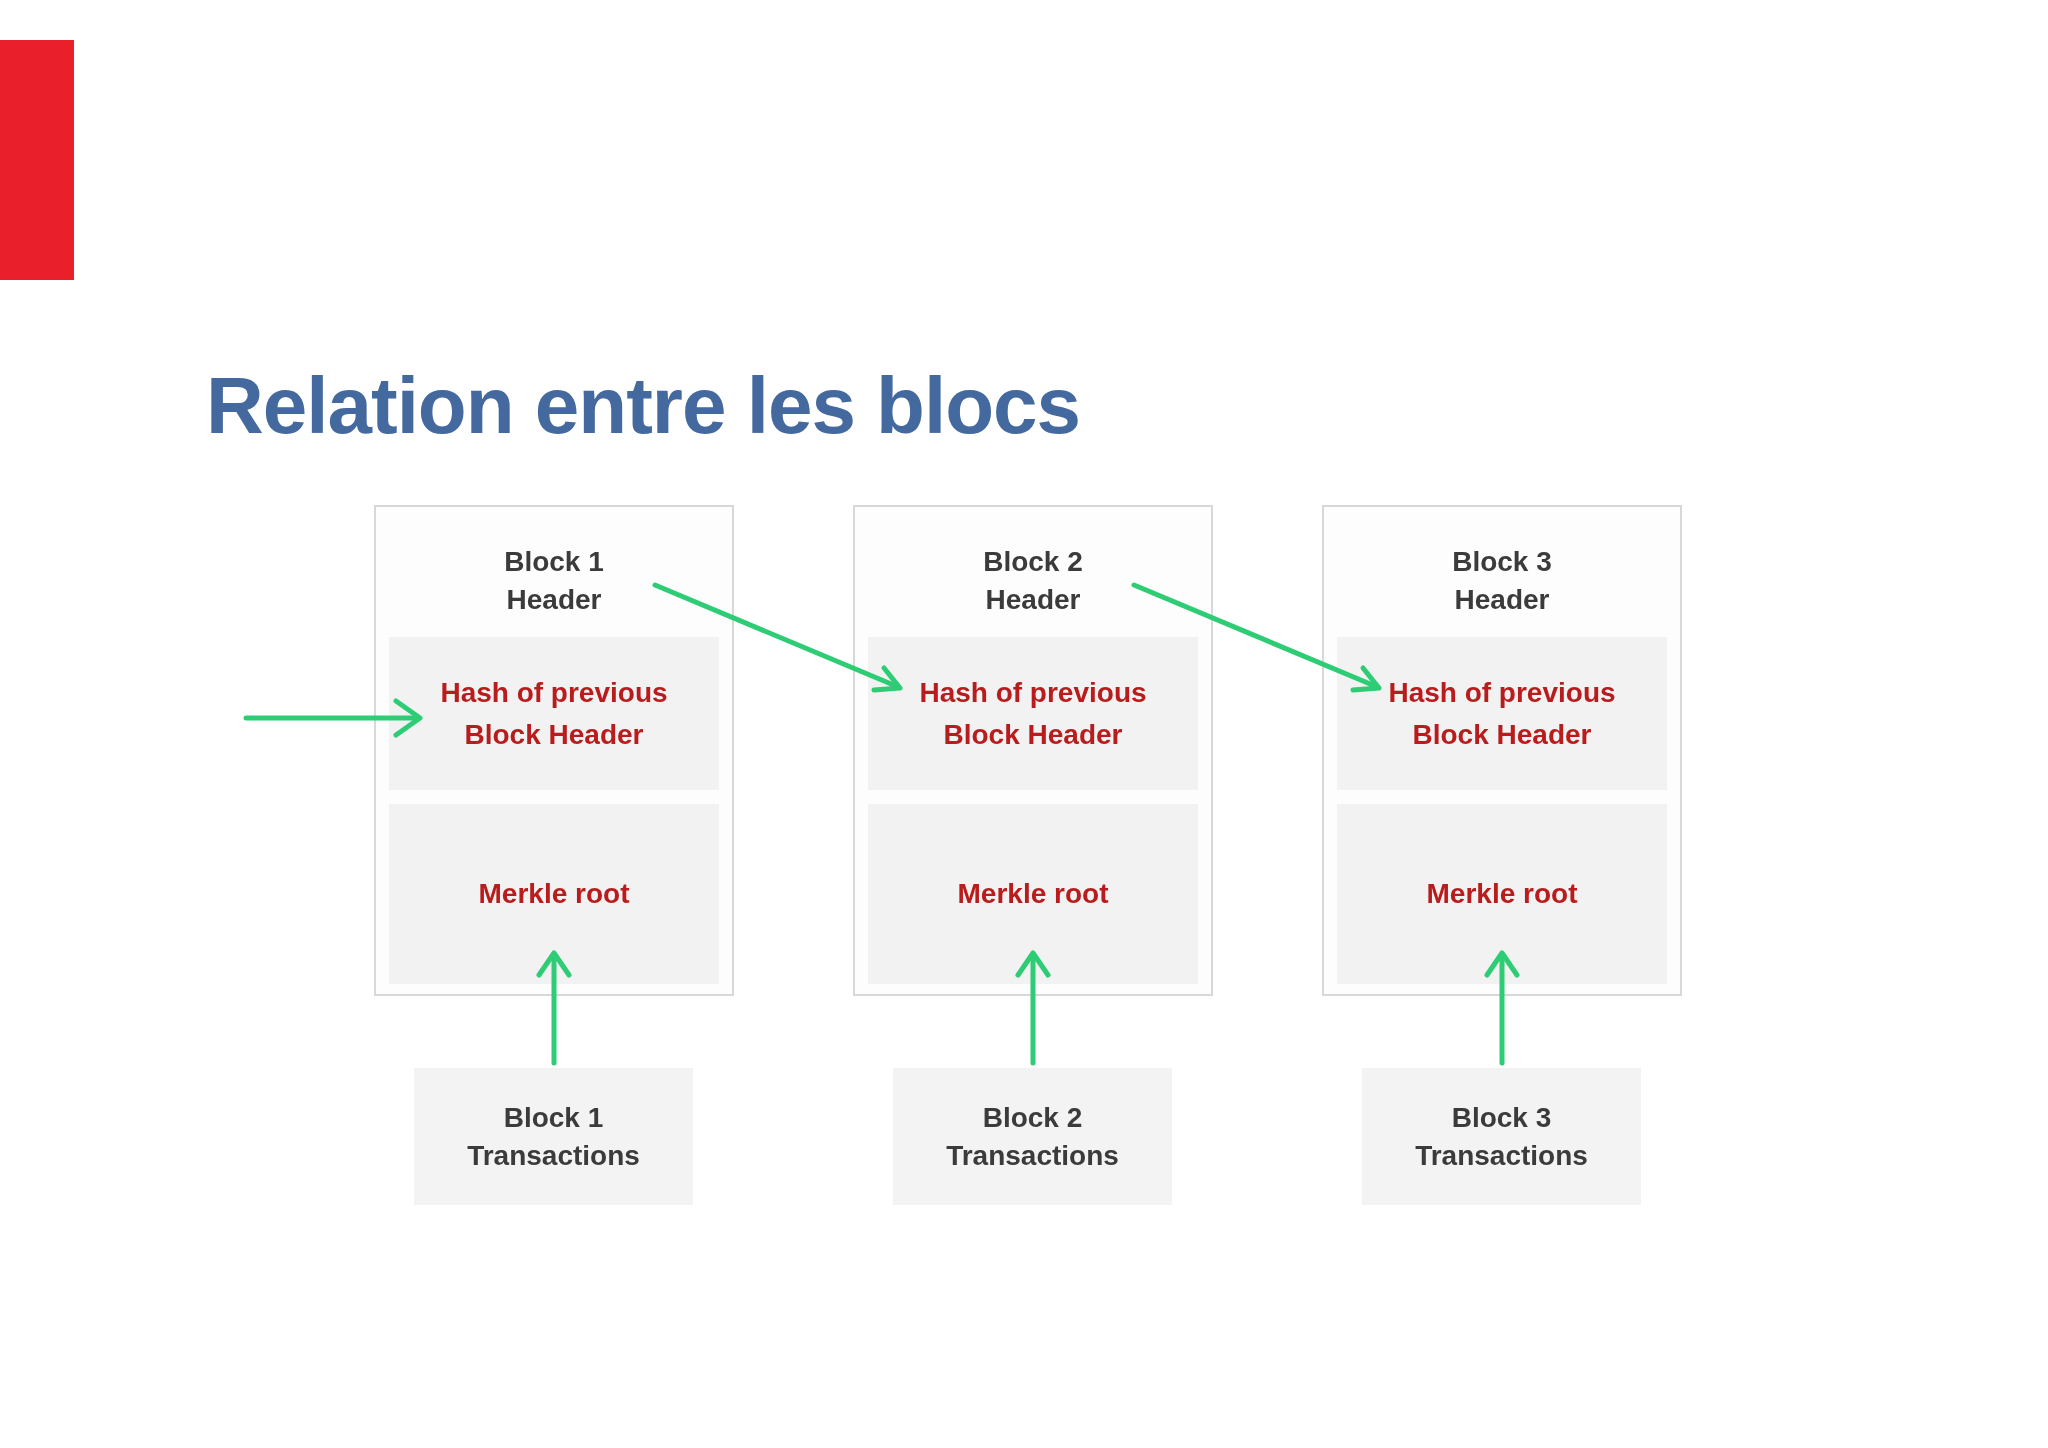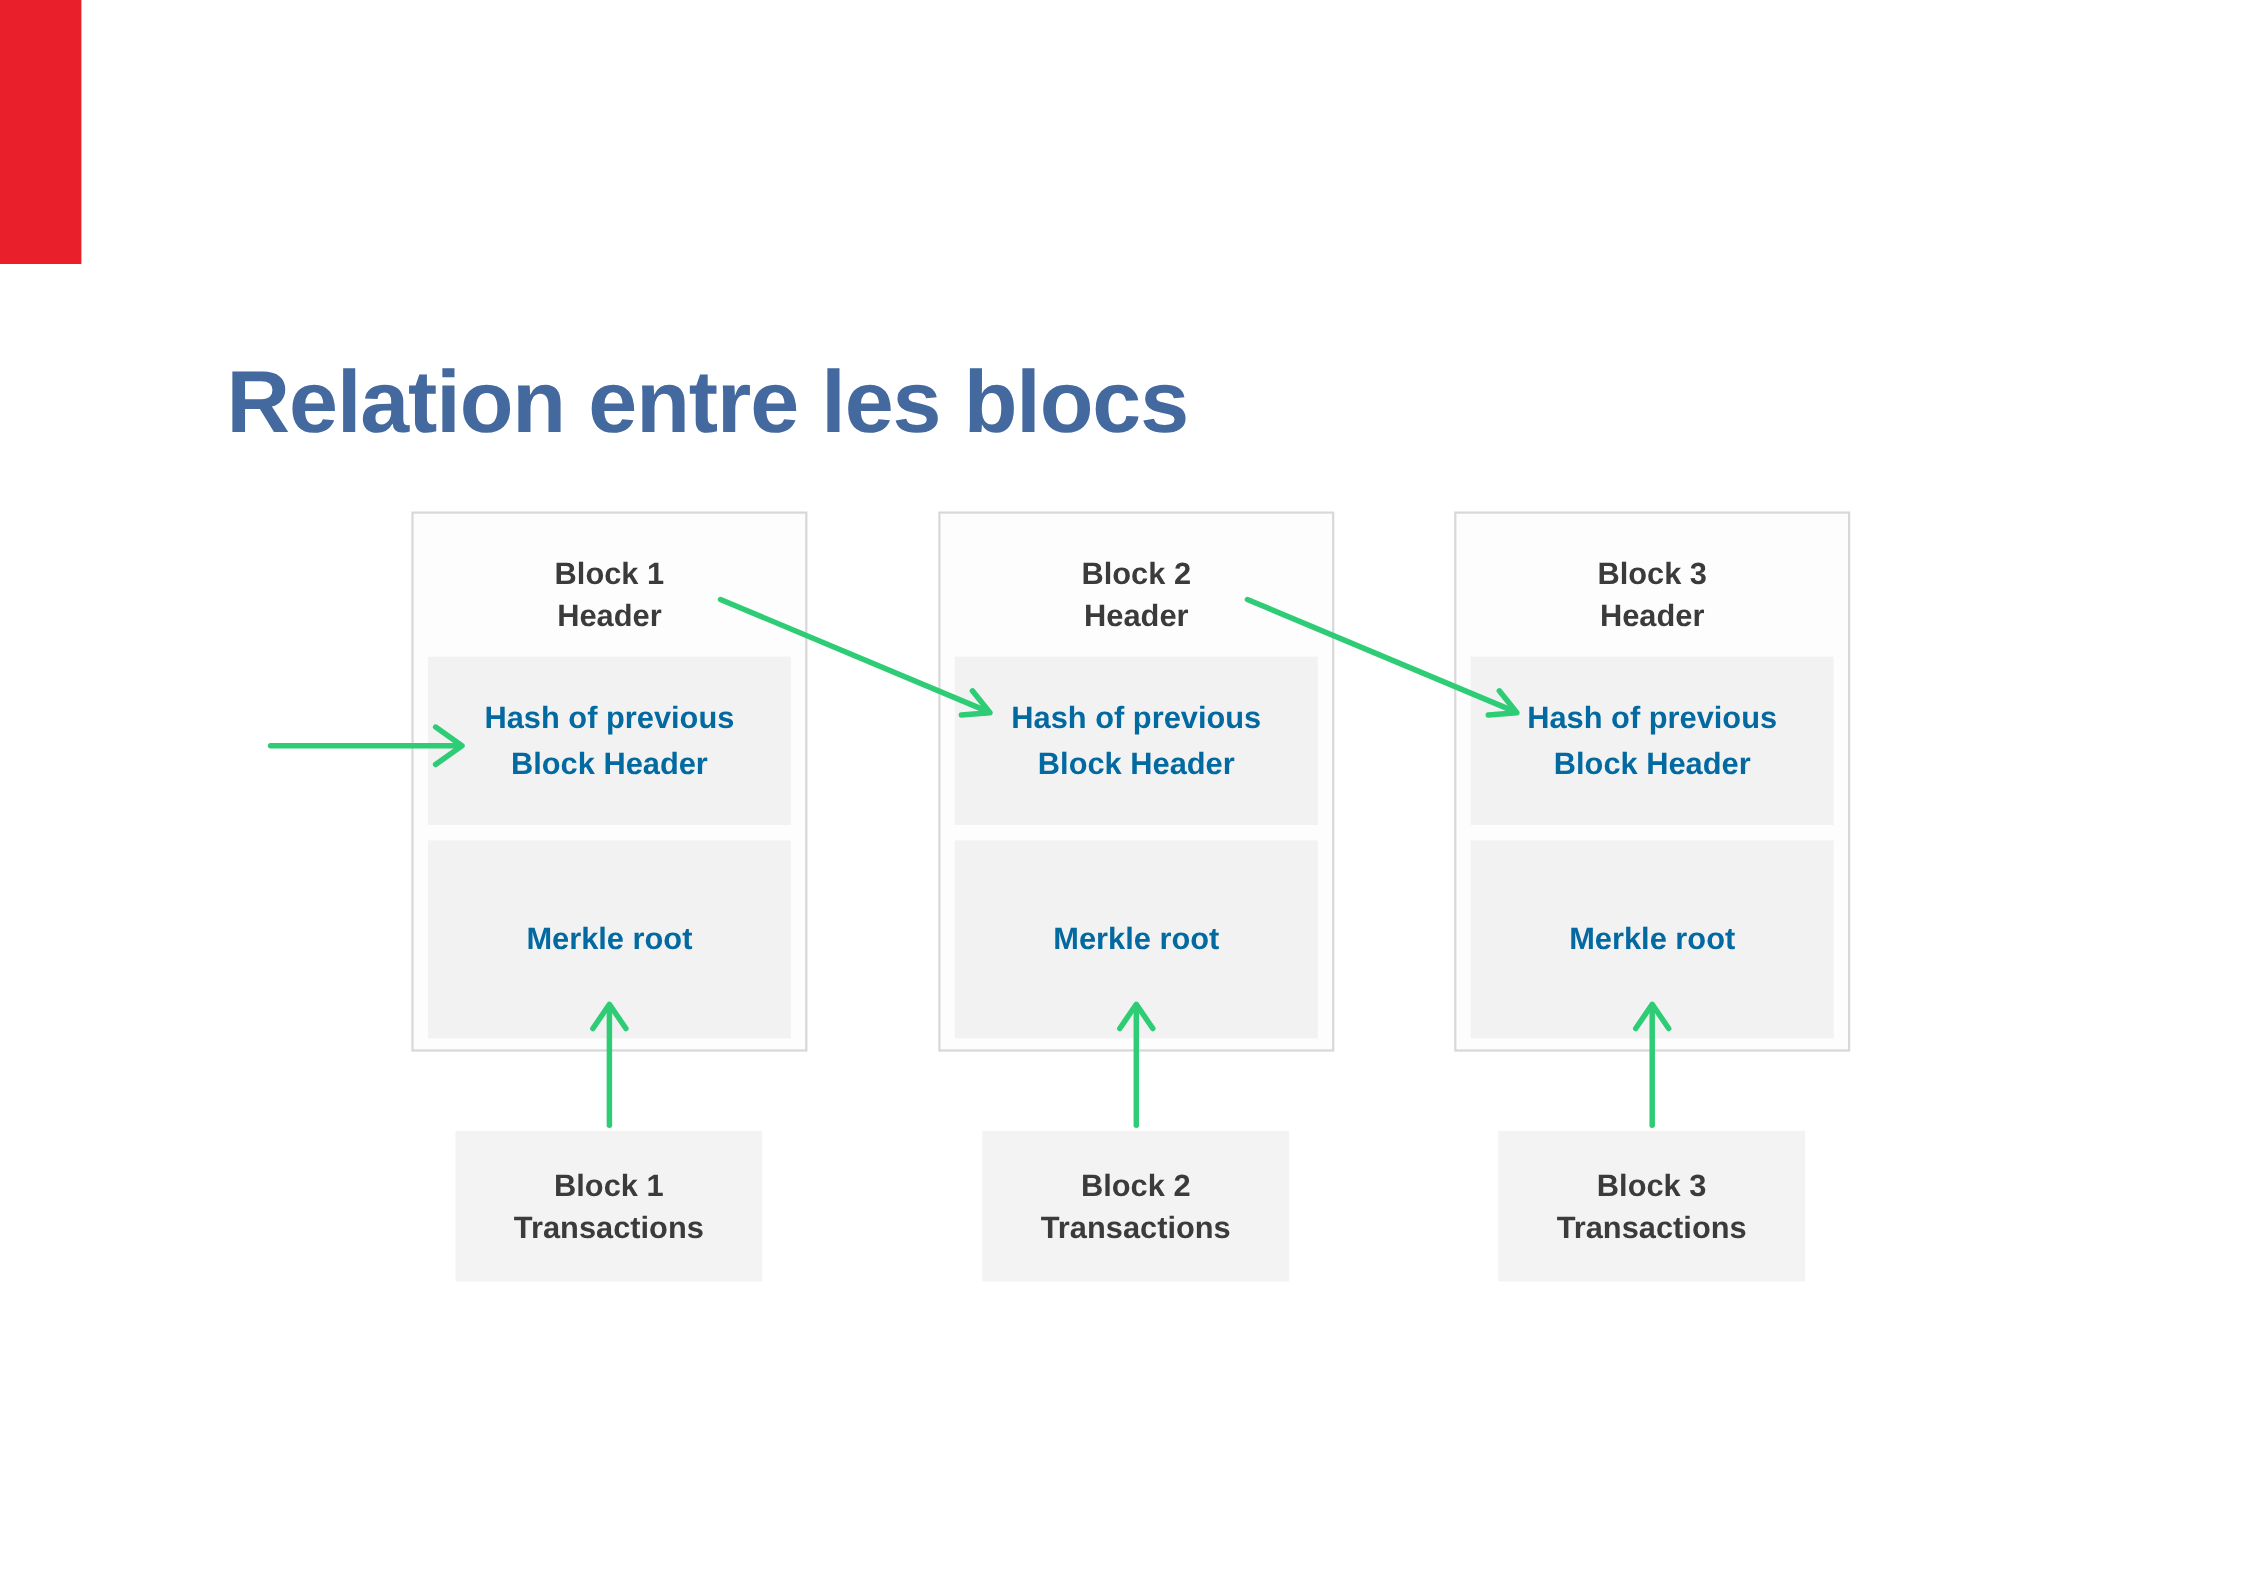--- a/index.html
+++ b/index.html
@@ -1,20 +1,20 @@
 <!DOCTYPE html>
 <html><head>
 <meta charset="utf-8">
 <style>
   html,body{margin:0;padding:0;}
   body{
     width:2048px;height:1448px;position:relative;background:#ffffff;
     font-family:"Liberation Sans",sans-serif;overflow:hidden;
   }
-  .slide{position:absolute;inset:0;background:#ffffff;overflow:hidden;}
+  .slide{position:absolute;inset:0;background:#ffffff;overflow:hidden;margin-top:40px;}
 
   .corner{position:absolute;left:0;top:0;width:74px;height:240px;background:#e9202c;}
 
   .title{
     position:absolute;left:206px;top:266px;
     font-size:80px;font-weight:bold;color:#44699e;
     letter-spacing:-1px;white-space:nowrap;
   }
 
   .block{
@@ -24,21 +24,21 @@
   .b1{left:374px}.b2{left:853px}.b3{left:1322px}
 
   .bhead{
     position:absolute;top:36px;left:0;right:0;text-align:center;
     font-size:28px;font-weight:bold;color:#3b3b3b;line-height:38px;
   }
 
   .inner{
     position:absolute;left:13px;right:13px;background:#f2f2f2;
     display:flex;flex-direction:column;align-items:center;justify-content:center;
-    text-align:center;font-size:28px;font-weight:bold;color:#0369a1;line-height:42px;
+    text-align:center;font-size:28px;font-weight:bold;color:#b91c1c;line-height:42px;
   }
   .hash{top:130px;height:153px;}
   .merkle{top:297px;height:180px;}
 
   .tx{
     position:absolute;top:1028px;width:279px;height:137px;background:#f3f3f3;
     display:flex;flex-direction:column;align-items:center;justify-content:center;
     text-align:center;font-size:28px;font-weight:bold;color:#3b3b3b;line-height:38px;
   }
   .t1{left:414px}.t2{left:893px}.t3{left:1362px}

